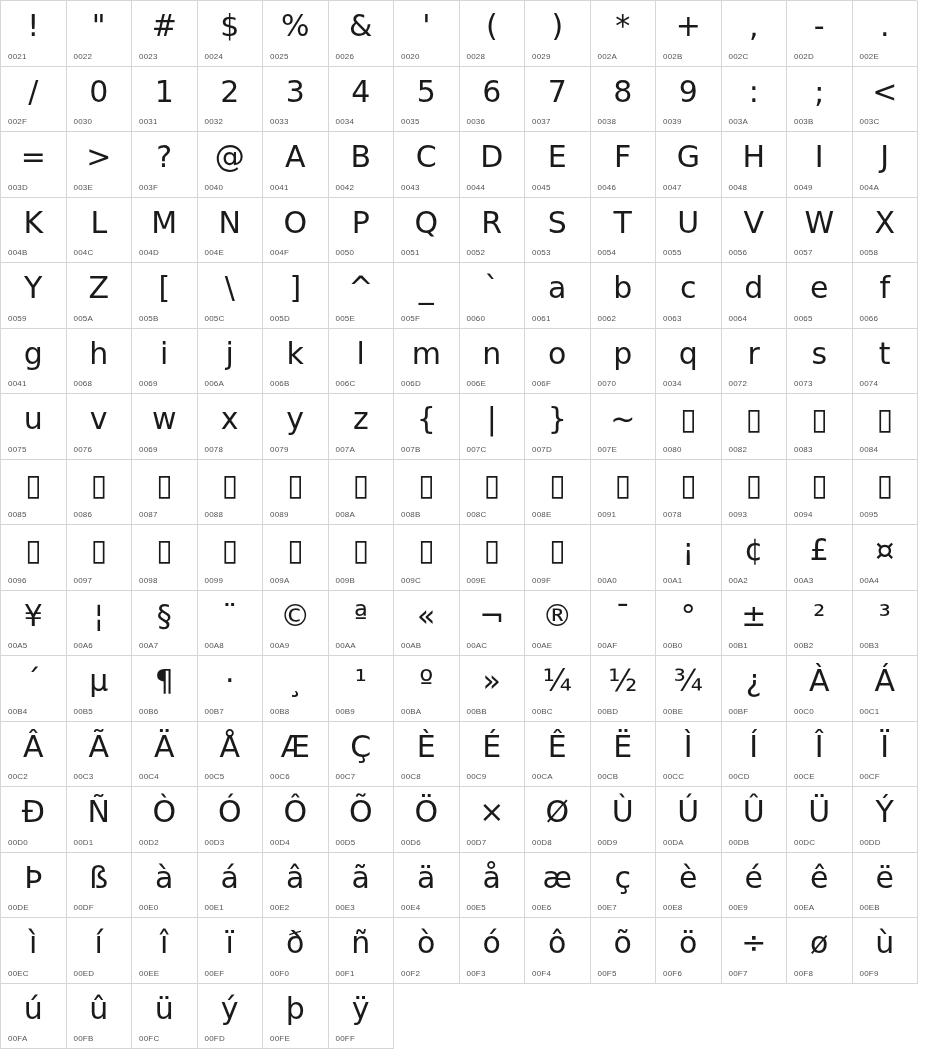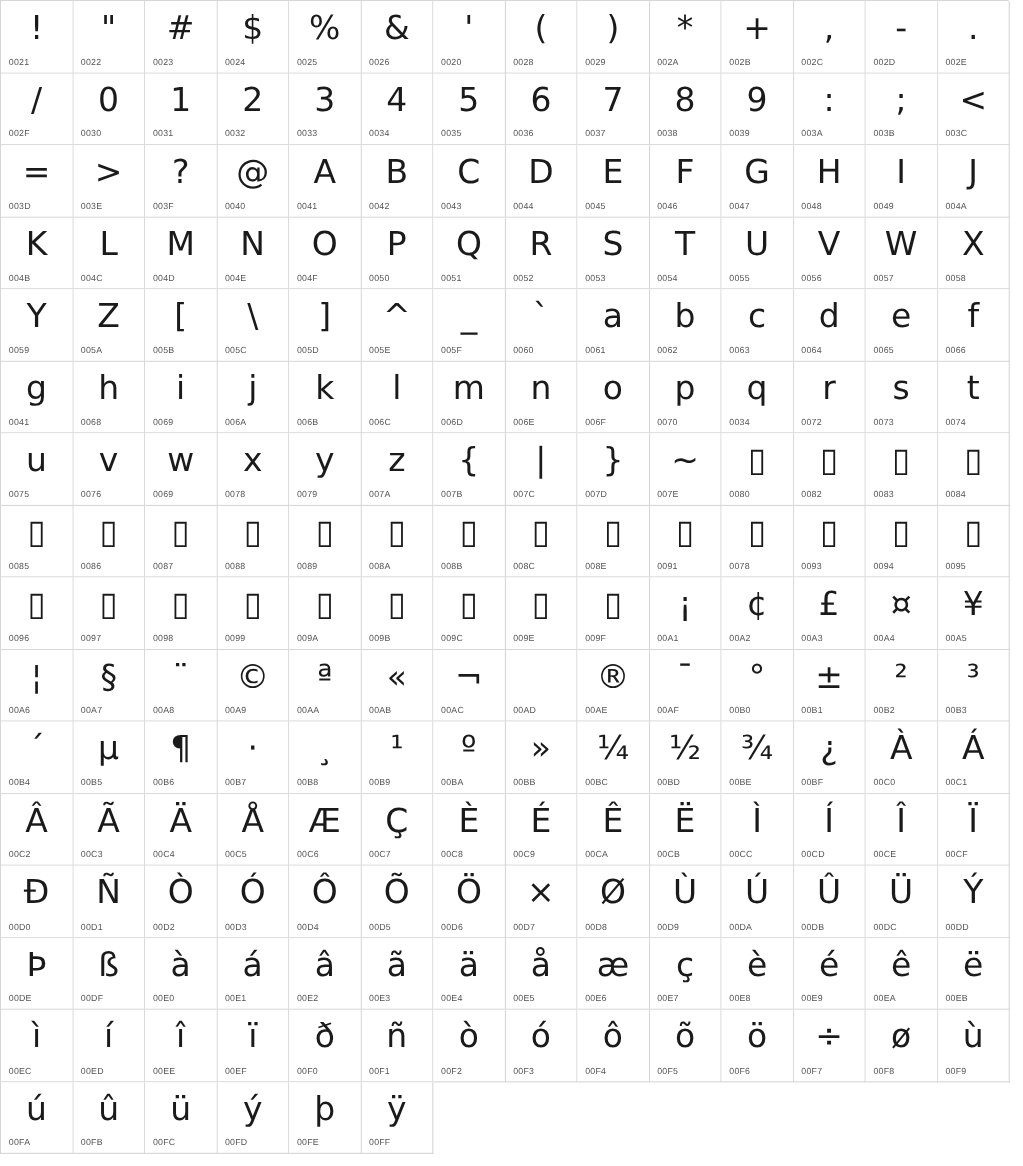--- a/index.html
+++ b/index.html
@@ -541,20 +541,24 @@
     </div>
     <div class="cell">
       <div class="glyph">▯</div>
       <div class="code">009E</div>
     </div>
     <div class="cell">
       <div class="glyph">▯</div>
       <div class="code">009F</div>
     </div>
     <div class="cell">
+      <div class="glyph"></div>
+      <div class="code">00A0</div>
+    </div>
+    <div class="cell">
       <div class="glyph">¡</div>
       <div class="code">00A1</div>
     </div>
     <div class="cell">
       <div class="glyph">¢</div>
       <div class="code">00A2</div>
     </div>
     <div class="cell">
       <div class="glyph">£</div>
       <div class="code">00A3</div>
@@ -587,24 +591,20 @@
       <div class="glyph">ª</div>
       <div class="code">00AA</div>
     </div>
     <div class="cell">
       <div class="glyph">«</div>
       <div class="code">00AB</div>
     </div>
     <div class="cell">
       <div class="glyph">¬</div>
       <div class="code">00AC</div>
-    </div>
-    <div class="cell">
-      <div class="glyph">­</div>
-      <div class="code">00AD</div>
     </div>
     <div class="cell">
       <div class="glyph">®</div>
       <div class="code">00AE</div>
     </div>
     <div class="cell">
       <div class="glyph">¯</div>
       <div class="code">00AF</div>
     </div>
     <div class="cell">

